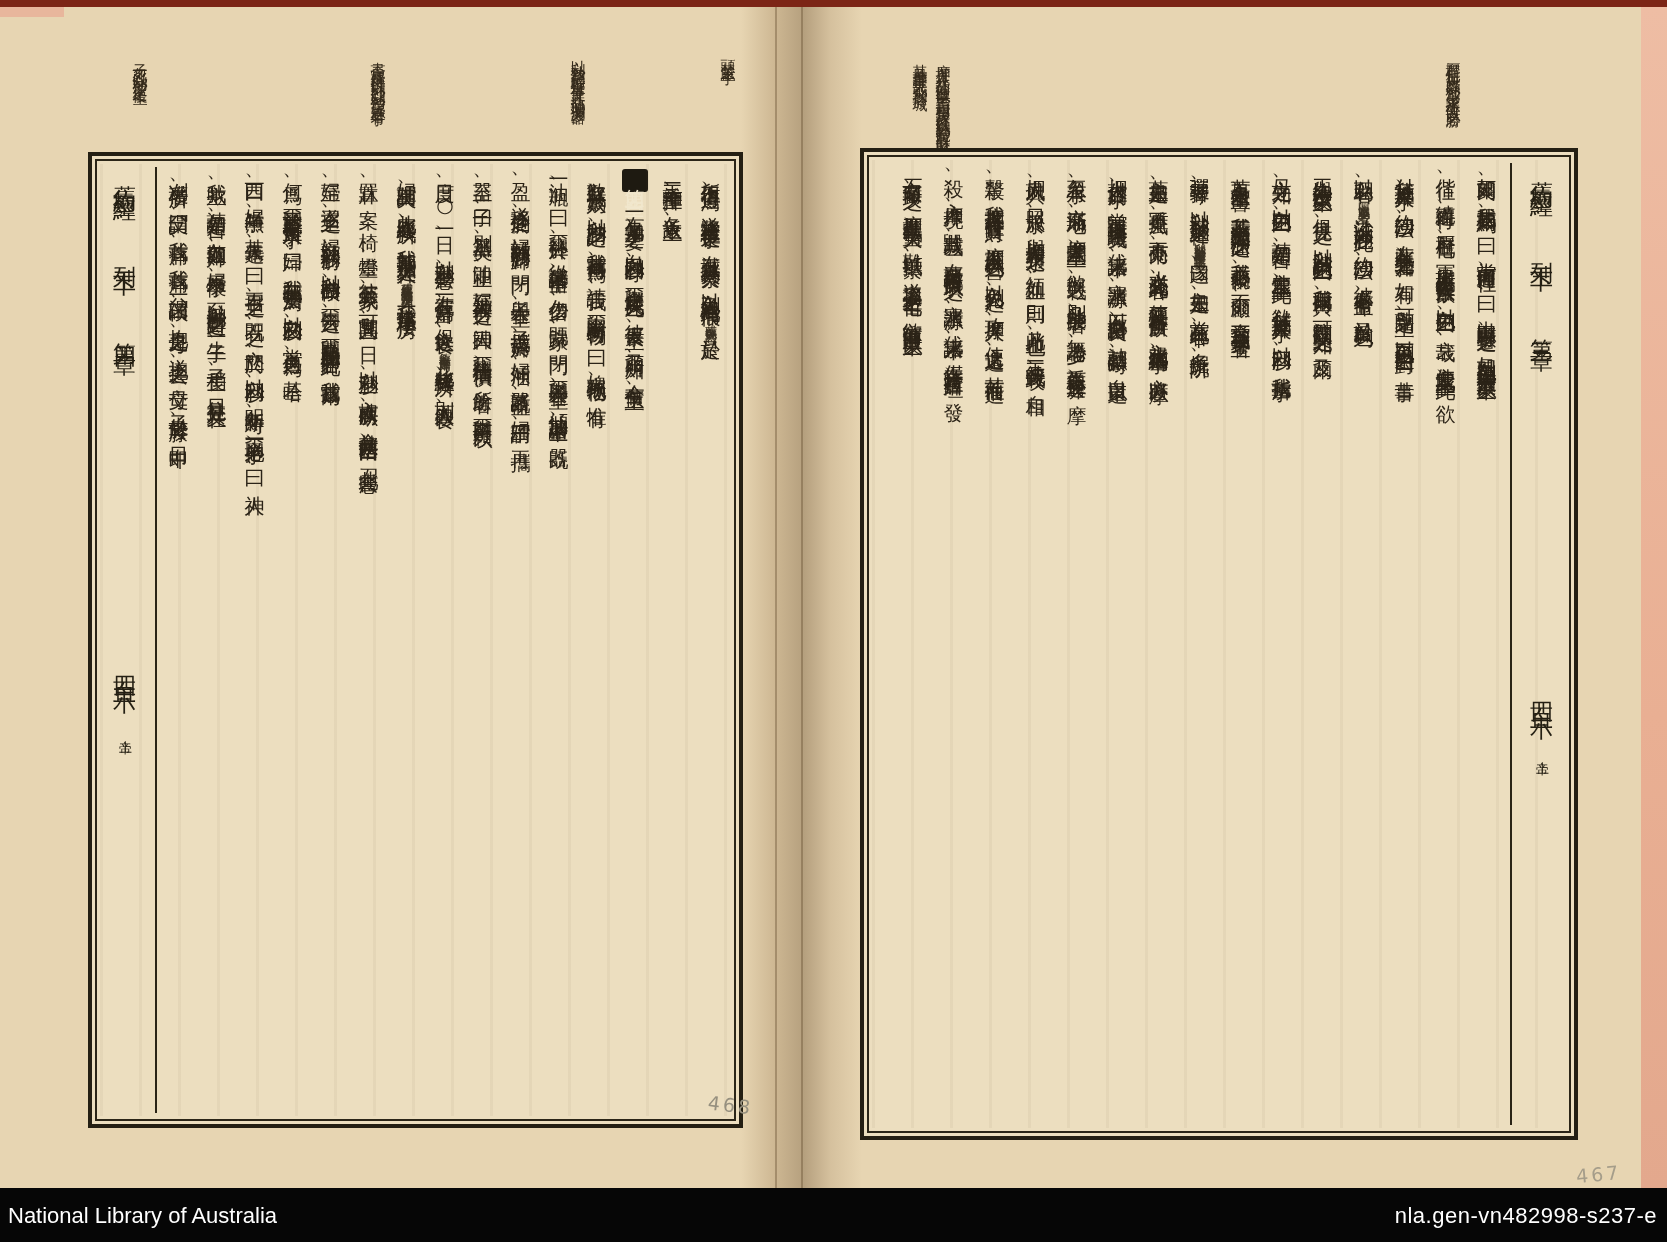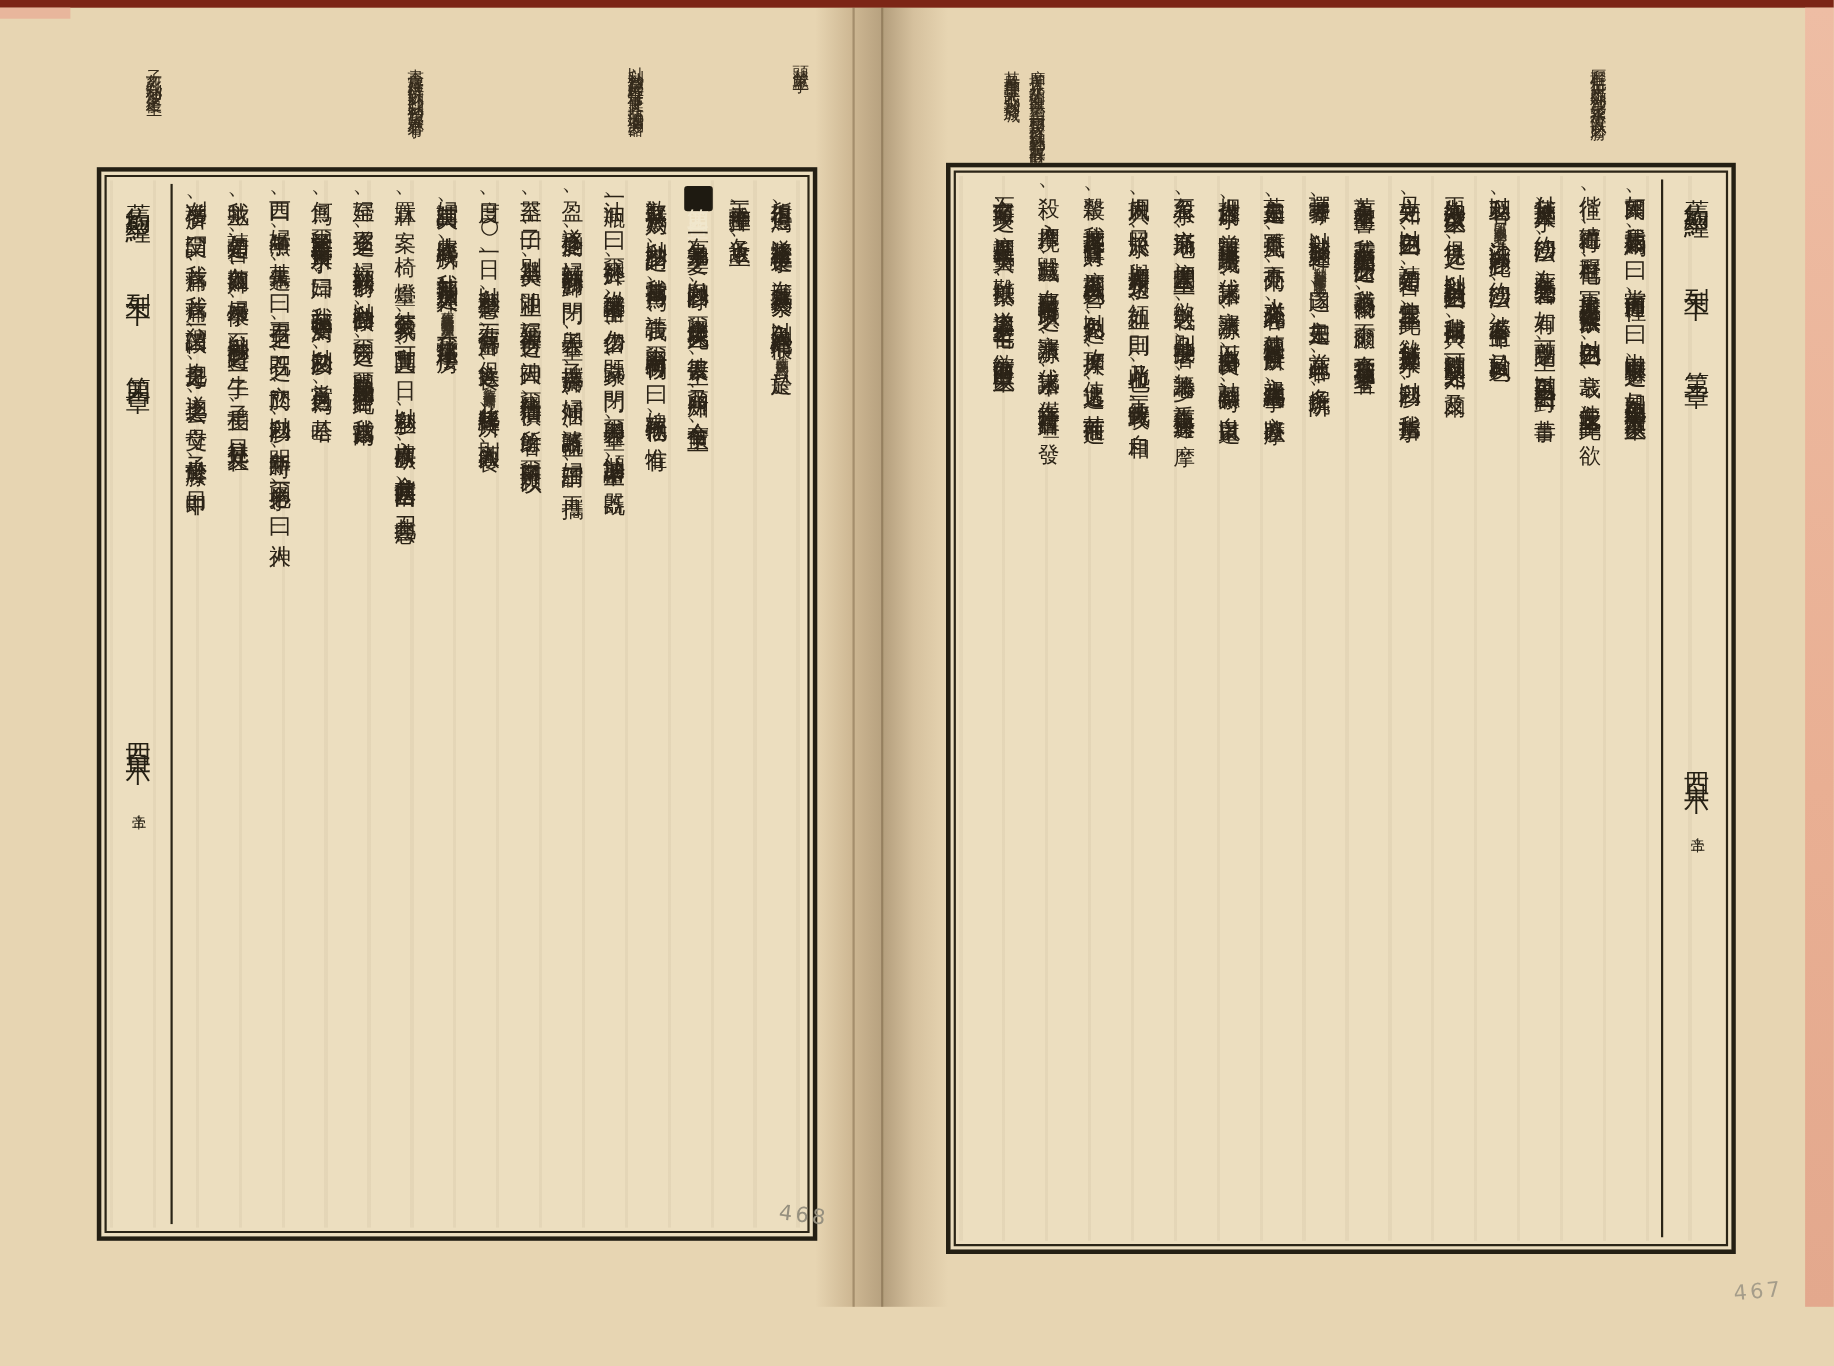--- a/index.html
+++ b/index.html
@@ -136,14 +136,18 @@
         <span class="g">第四章</span>
         <span class="pn">四百六十一</span>
         <span class="ed">上帝</span>
       </div>
     </div>
   </div>
 
   <div class="pencil pl">468</div>
   <div class="pencil pr">467</div>
 
+  <div class="footer">
+    <span class="fl">National Library of Australia</span>
+    <span class="fr">nla.gen-vn482998-s237-e</span>
+  </div>
 
 </div>
 
 </body></html>

